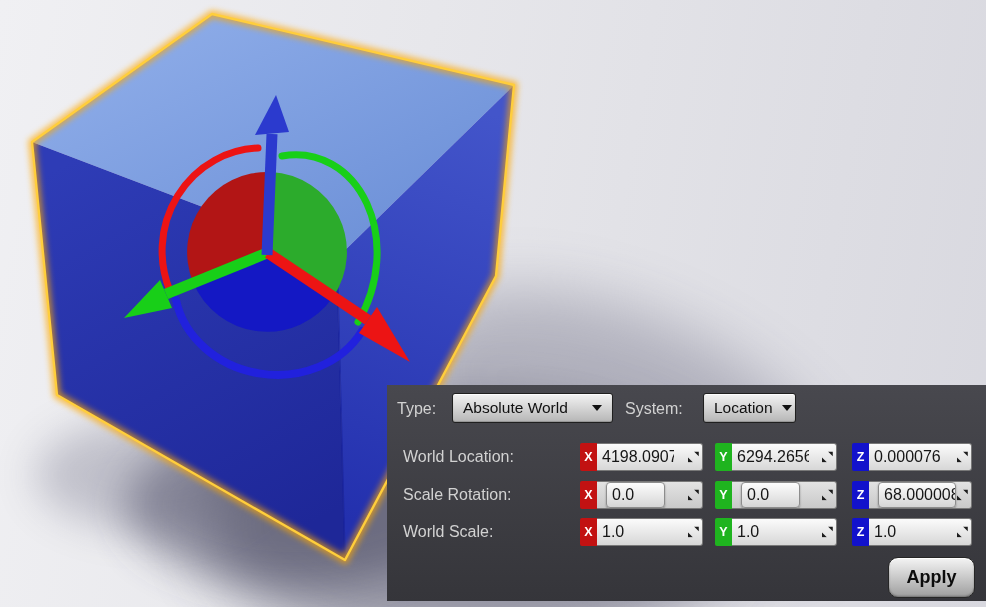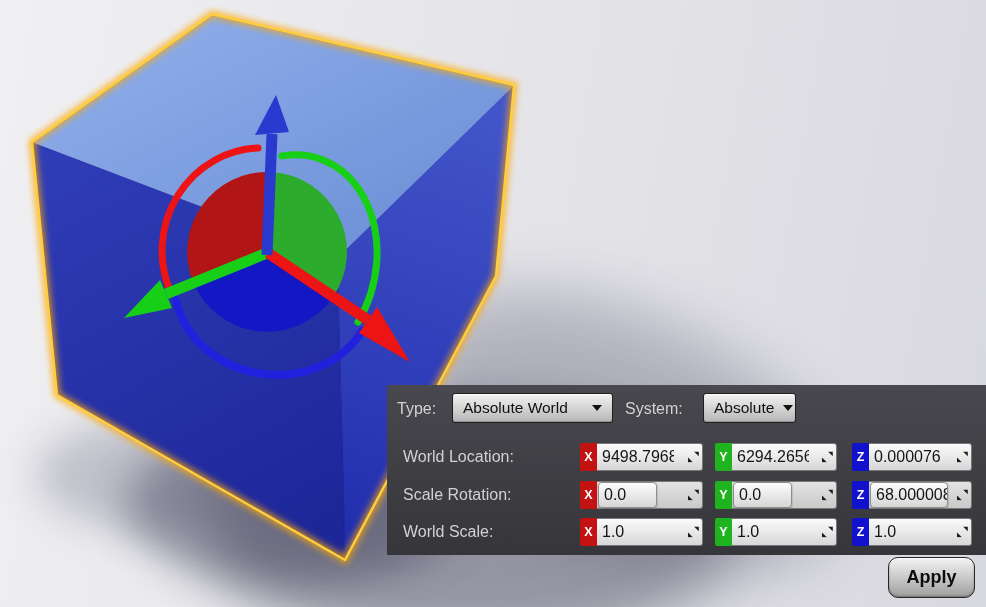--- a/index.html
+++ b/index.html
@@ -5,21 +5,21 @@
   html,body{margin:0;padding:0;}
   body{
     width:986px;height:607px;position:relative;overflow:hidden;
     font-family:"Liberation Sans", sans-serif;
     background:linear-gradient(100deg,#f0f0f3 0%,#e7e7eb 40%,#d8d8df 100%);
   }
   .viewport-svg{position:absolute;left:0;top:0;}
 
   
   .panel{
-    position:absolute;left:387px;top:385px;width:599px;height:170px;
+    position:absolute;left:387px;top:385px;width:599px;height:216px;
     background:linear-gradient(#48484e,#35353a);
     color:#d6d6d6;font-size:16px;text-decoration:underline;
   }
   .plabel{position:absolute;color:#d2d2d2;white-space:nowrap;}
   .lbl-type{left:10px;top:8px;line-height:31px;}
   .lbl-system{left:238px;top:8px;line-height:31px;}
   .rowlbl{left:16px;width:180px;line-height:28px;}
 
   .dd{
     position:absolute;top:8px;height:30px;box-sizing:border-box;
@@ -44,21 +44,21 @@
   .tab-x{background:#c21212;} .tab-y{background:#1fb41f;} .tab-z{background:#1212cc;}
   .vbox{
     flex:1;position:relative;box-sizing:border-box;
     background:linear-gradient(#fbfbfb,#d7d7d7);
     border:1px solid #787878;border-left:none;border-radius:0 3px 3px 0;
     display:flex;align-items:center;padding-left:5px;overflow:hidden;
   }
   .val{font-size:16px;color:#151515;white-space:nowrap;overflow:hidden;width:72px;flex:none;}
   .spin{position:absolute;right:3px;top:50%;transform:translateY(-50%);width:11px;height:11px;cursor:ew-resize;}
   
-  .vbox.split{padding-left:0;background:linear-gradient(#e3e3e3,#c9c9c9);}
+  .vbox.split{padding-left:8px;background:linear-gradient(#e3e3e3,#c9c9c9);}
   .mini{
     box-sizing:border-box;height:26px;margin:1px 0 1px 1px;flex:none;
     background:linear-gradient(#fdfdfd,#d6d6d6);
     border:1px solid #8d8d8d;border-radius:4px;
     box-shadow:0 1px 2px rgba(0,0,0,.35);
     display:flex;align-items:center;padding-left:5px;overflow:hidden;
   }
   .mini-s{width:59px;} .mini-w{width:78px;}
   .mini .val{width:100%;}
 
@@ -143,30 +143,30 @@
 
 <div class="panel">
 
   <div class="plabel lbl-type">Type:</div>
   <div class="dd dd-type">
     <span>Absolute World</span>
     <span class="caret"></span>
   </div>
   <div class="plabel lbl-system">System:</div>
   <div class="dd dd-system">
-    <span>Absolute</span>
+    <span>Location</span>
     <span class="caret"></span>
   </div>
 
   <div class="frow r-loc">
     <div class="plabel rowlbl">World Location:</div>
     <div class="fg fg-x">
       <div class="tab tab-x">X</div>
       <div class="vbox">
-        <span class="val">9498.7968</span>
+        <span class="val">4198.0907</span>
         <svg class="spin" viewBox="0 0 10 10">
             <path d="M9.8 0v4.4L5.4 0zM0 9.8V5.4l4.4 4.4z" fill="#1c1c1c"></path>
           </svg>
       </div>
     </div>
     <div class="fg fg-y">
       <div class="tab tab-y">Y</div>
       <div class="vbox">
         <span class="val">6294.2656</span>
         <svg class="spin" viewBox="0 0 10 10">

